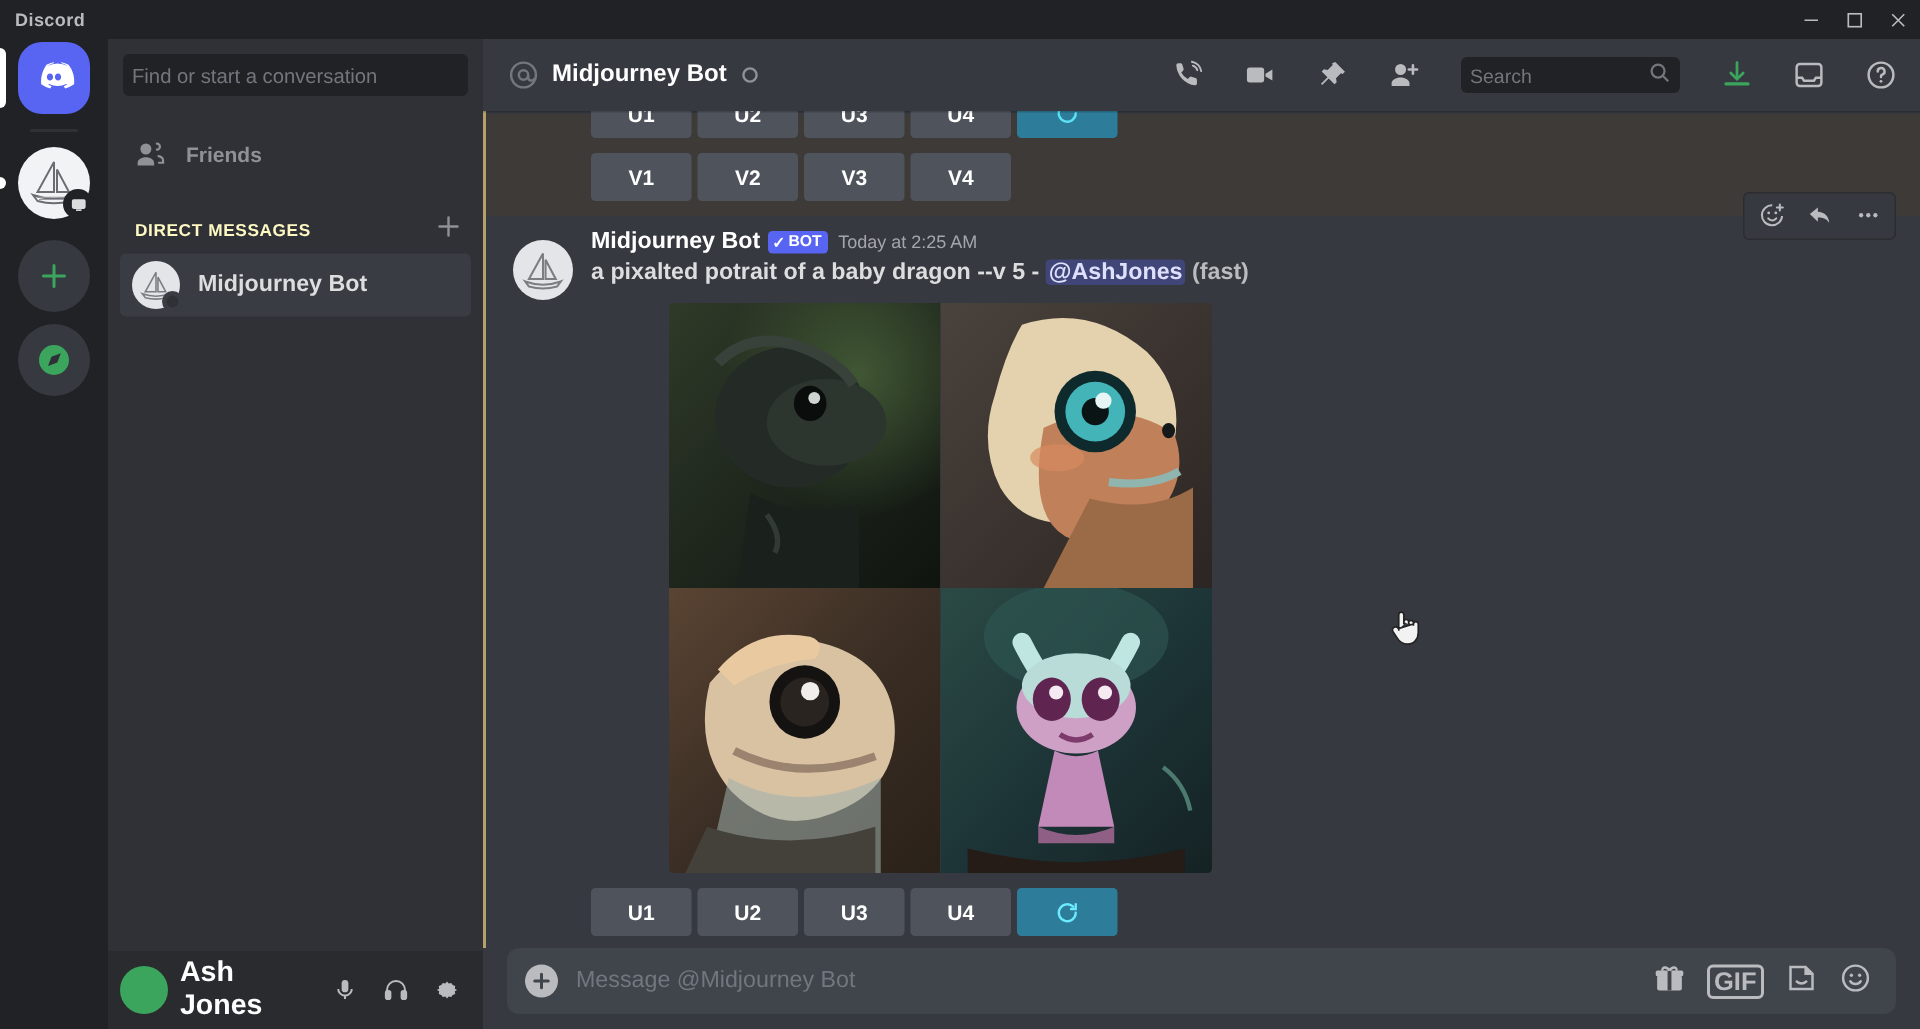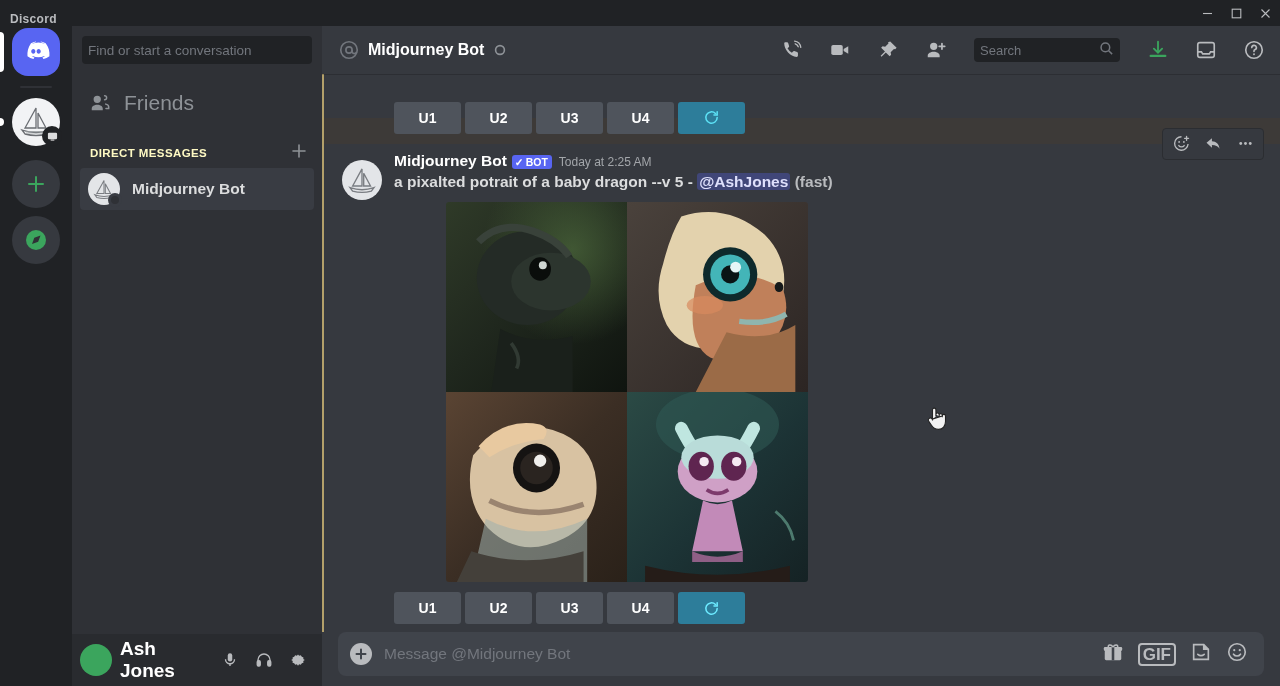--- a/index.html
+++ b/index.html
@@ -7,21 +7,21 @@
     width: 1280px; height: 686px;
     overflow: hidden;
     background: #202225;
     font-family: "Liberation Sans", sans-serif;
     -webkit-font-smoothing: antialiased;
   }
   .app { position: relative; width: 1280px; height: 686px; display: flex; flex-direction: column; }
 
   
   .titlebar {
-    height: 26px; background: #202225; display: flex; align-items: flex-end;
+    height: 26px; background: #202225; display: flex; align-items: center;
     flex: 0 0 26px; position: relative; z-index: 40;
   }
   .titlebar .brand {
     color: #b9bbbe; font-size: 12px; font-weight: bold; letter-spacing: .3px;
     margin-left: 10px;
   }
   .win-controls { margin-left: auto; display: flex; height: 26px; }
   .win-btn {
     width: 29px; height: 26px; display: flex; align-items: center; justify-content: center;
     color: #b9bbbe;
@@ -71,21 +71,21 @@
     width: 100%; height: 28px; background: #202225; border-radius: 4px;
     display: flex; align-items: center; padding: 0 6px;
     color: #72767d; font-size: 13.5px;
   }
   .sidebar-scroll { flex: 1 1 auto; overflow: hidden; padding: 8px 8px 0 8px; }
   .nav-row {
     height: 42px; border-radius: 4px; display: flex; align-items: center;
     padding: 0 8px; color: #8e9297; margin-bottom: 2px;
   }
   .nav-row .ico { width: 24px; display: flex; align-items: center; justify-content: center; margin-right: 12px; }
-  .nav-row .lbl { font-size: 21px; font-weight: normal; }
+  .nav-row .lbl { font-size: 14px; font-weight: bold; }
   .dm-header {
     display: flex; align-items: center; justify-content: space-between;
     padding: 18px 8px 4px 10px; color: #fef9c3;
   }
   .dm-header .txt { font-size: 11.5px; font-weight: bold; letter-spacing: .4px; }
   .dm-item {
     height: 42px; border-radius: 4px; display: flex; align-items: center;
     padding: 0 8px; background: #393c43; color: #dcddde; margin-top: 2px;
   }
   .dm-item .dm-av {
@@ -432,20 +432,26 @@
             <div class="mj-btn">U1</div>
             <div class="mj-btn">U2</div>
             <div class="mj-btn">U3</div>
             <div class="mj-btn">U4</div>
             <div class="mj-btn refresh active">
               <svg width="17" height="17" viewBox="0 0 24 24" fill="none" stroke="#5ce1f5" stroke-width="2.2" stroke-linecap="round">
                   <path d="M20 12a8 8 0 1 1-2.4-5.7"></path>
                   <path d="M20 4v4.5h-4.5"></path>
                 </svg>
             </div>
+          </div>
+          <div class="btn-row" style="margin-top:10px;">
+            <div class="mj-btn">V1</div>
+            <div class="mj-btn">V2</div>
+            <div class="mj-btn">V3</div>
+            <div class="mj-btn">V4</div>
           </div>
         </div>
 
         <div class="msg-block" style="padding-bottom:8px;">
           <div class="hover-toolbar">
             <div class="ht-btn">
               <svg width="19" height="19" viewBox="0 0 24 24" fill="none" stroke="#b9bbbe" stroke-width="1.7">
                   <path d="M20.3 12.6A8.5 8.5 0 1 1 12 3.5"></path>
                   <circle cx="9" cy="10" r="1.2" fill="#b9bbbe" stroke="none"></circle>
                   <circle cx="15" cy="10" r="1.2" fill="#b9bbbe" stroke="none"></circle>

